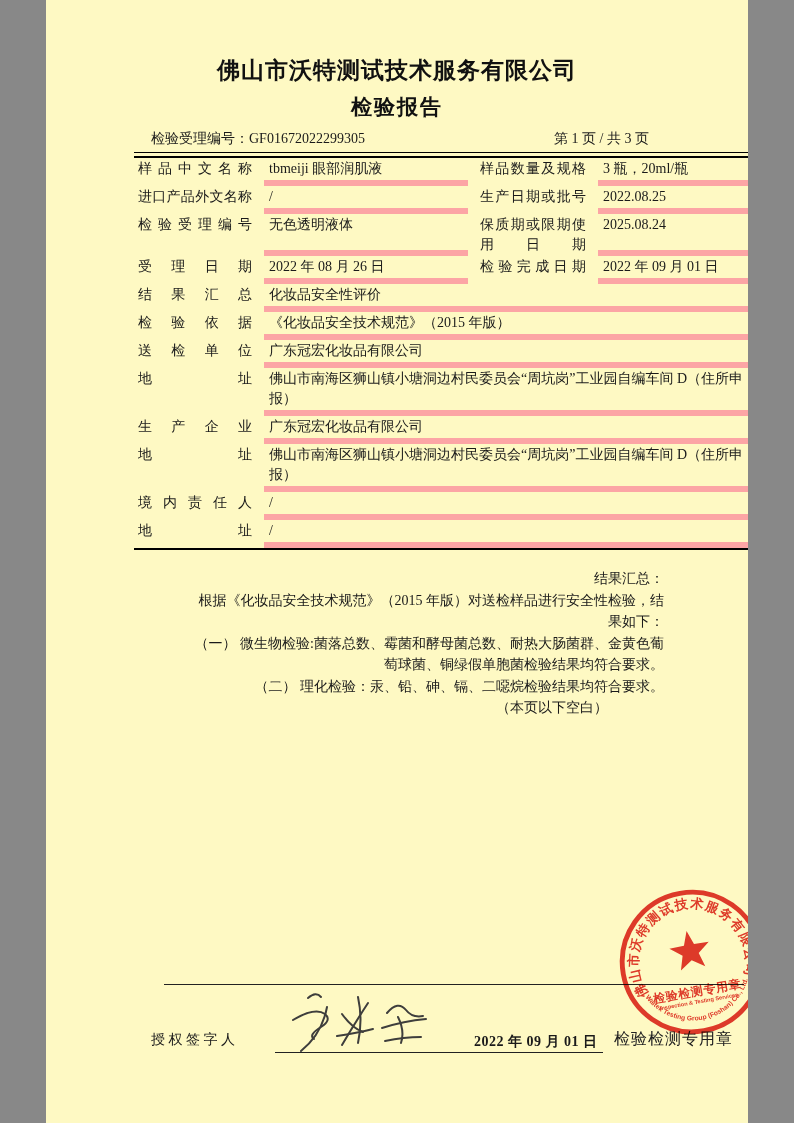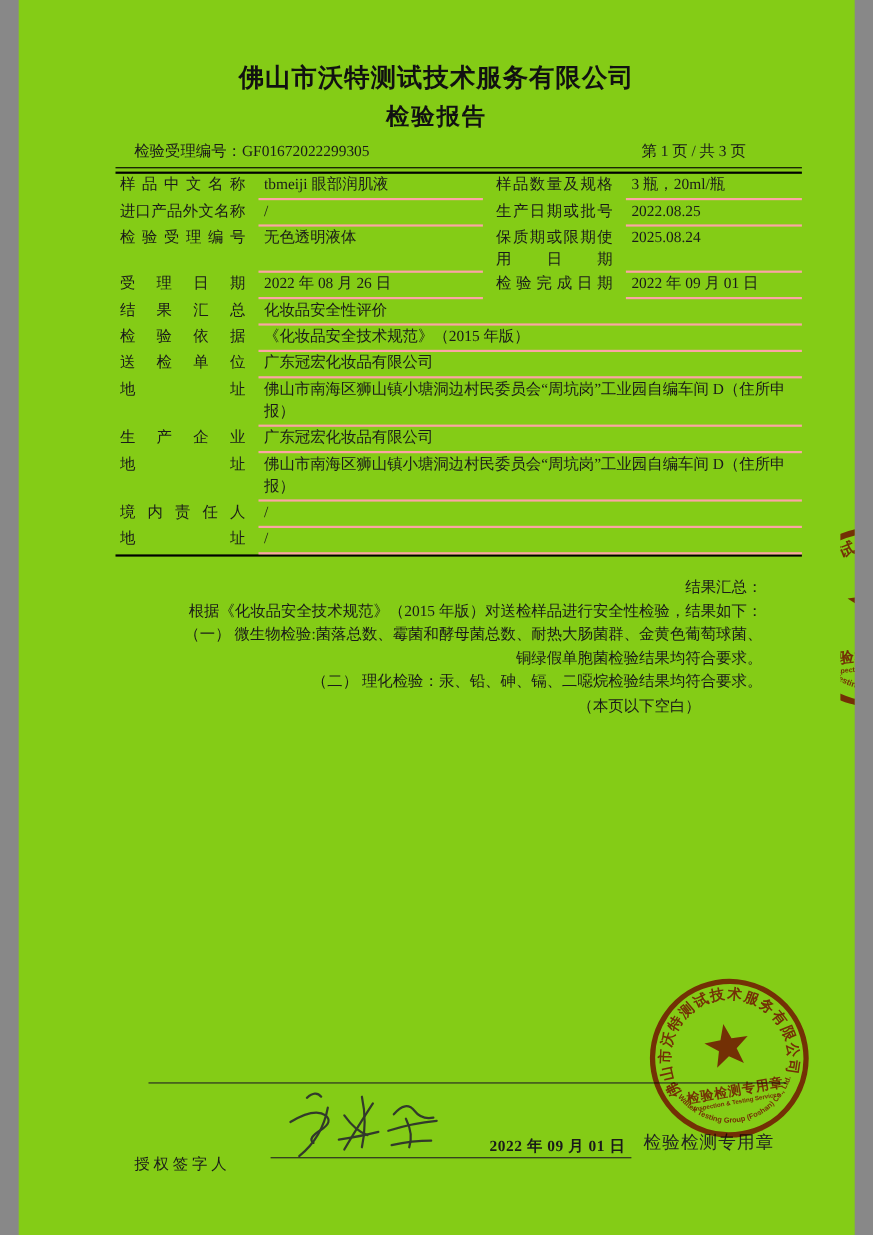--- a/index.html
+++ b/index.html
@@ -1,18 +1,18 @@
 <!DOCTYPE html>
 <html><head>
 <meta charset="utf-8">
 <style>
   html,body{margin:0;padding:0;background:#888;}
   .page{
-    position:relative;width:760px;height:1123px;margin:0 auto;
-    background:#84cc16;overflow:hidden;color:#1a1a1a;
+    position:relative;width:702px;height:1123px;margin:0 auto;
+    background:#fef9c3;overflow:hidden;color:#1a1a1a;
     font-family:"Liberation Serif","DejaVu Serif",serif;
   }
   
   .company-title{
     padding-top:55px;text-align:center;font-size:23px;font-weight:bold;
     letter-spacing:1px;line-height:30px;color:#111;
     font-family:"Liberation Sans","DejaVu Sans",sans-serif;
   }
   .report-title{
     margin-top:8px;text-align:center;font-size:21px;font-weight:bold;
@@ -32,33 +32,33 @@
   .dbl-rule{height:3px;border-top:1.5px solid #000;border-bottom:2px solid #000;}
   .tr{display:grid;}
   .t4{grid-template-columns:130px 212px 122px 160px;}
   .t2{grid-template-columns:130px 494px;}
   .lbl{
     padding:1px 12px 1px 4px;line-height:20px;
     text-align:justify;text-align-last:justify;
   }
   .val{
     padding:1px 4px 1px 5px;line-height:20px;
-    border-bottom:2px solid #fca5a5;
+    border-bottom:6px solid #fca5a5;
   }
   .val.gap{margin-right:8px;}
   
   .summary{margin:18px 84px 0 120px;font-size:14px;line-height:21.5px;}
   .summary p{margin:0;text-align:right;}
   .indent{text-indent:2em;}
   .blank-note{text-align:center;padding-right:56px;}
   
   .sig-rule{position:absolute;left:118px;top:984px;width:580px;height:0;border-top:1px solid #222;}
   .signer-label{
     position:absolute;left:105px;top:1030px;width:84px;font-size:14px;
-    text-align:justify;text-align-last:justify;line-height:20px;margin-top:20px;
+    text-align:justify;text-align-last:justify;line-height:20px;
   }
   .sig-underline{position:absolute;left:229px;top:1052px;width:328px;height:0;border-top:1.2px solid #222;}
   .signature-svg{position:absolute;left:234px;top:986px;}
   .sign-date{
     position:absolute;left:428px;top:1033px;font-size:14px;font-weight:bold;
     letter-spacing:.5px;
   }
   .stamp-caption{position:absolute;left:568px;top:1029px;font-size:16px;letter-spacing:1px;color:#222;}
   
   .stamp{position:absolute;mix-blend-mode:multiply;opacity:.92;}

